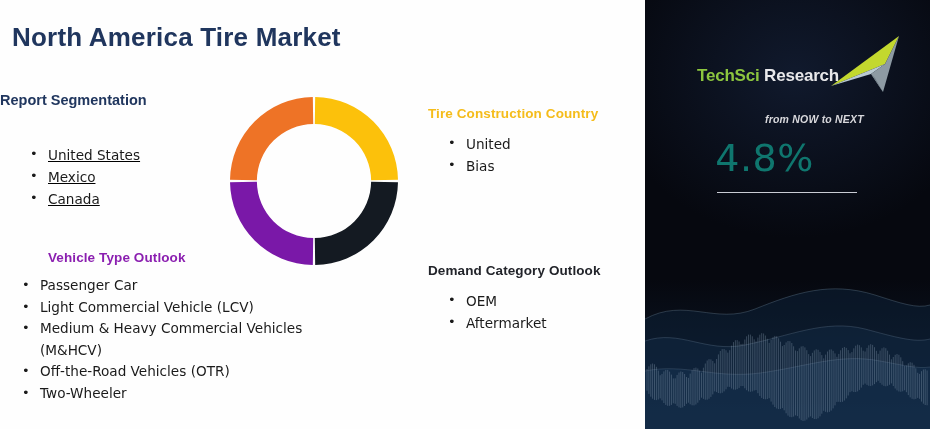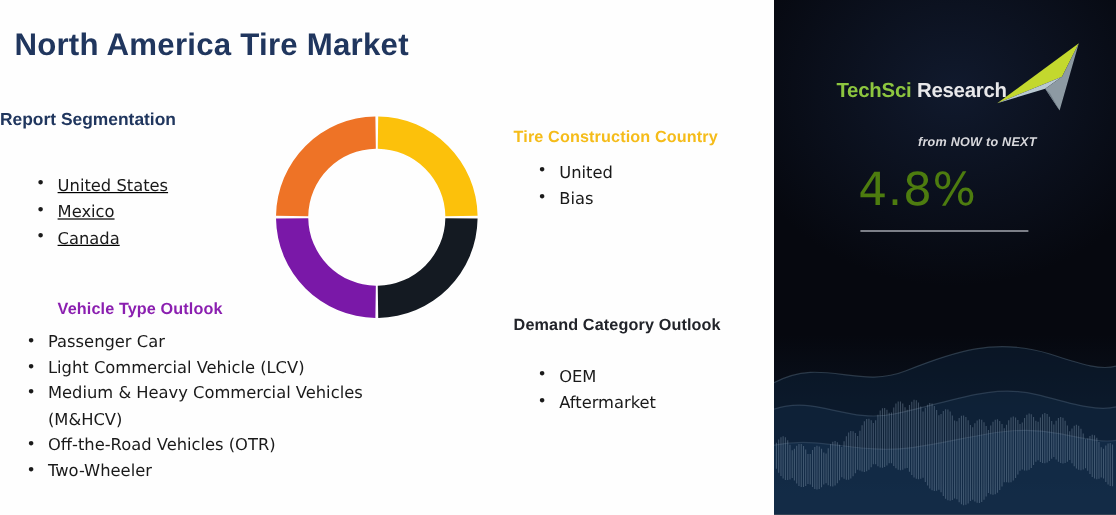--- a/index.html
+++ b/index.html
@@ -43,21 +43,21 @@
   ul.bullets li::before{
     content:"\2022";position:absolute;left:8px;top:-1px;
     font-size:13px;color:#1a1a1a;
   }
   ul.bullets li.cont::before{content:"";}
 
   #country-list{left:22px;top:144px;text-decoration:underline;}
   #vehicle-list{left:14px;top:275px;}
   #vehicle-list li{line-height:21.5px;}
   #tire-list{left:440px;top:133px;}
-  #demand-list{left:440px;top:290px;margin-top:13px;}
+  #demand-list{left:440px;top:290px;}
 
   
   #donut-wrap{position:absolute;left:228px;top:95px;width:172px;height:172px;}
   #donut-wrap svg{display:block;}
 
   
   #right-panel{
     position:absolute;left:645px;top:0;width:285px;height:429px;
     background:#06080f;overflow:hidden;
   }
@@ -81,21 +81,21 @@
   #logo-tag{
     position:absolute;left:120px;top:58px;
     font-size:10.5px;font-style:italic;font-weight:700;color:#d8d8dc;
     letter-spacing:.2px;white-space:nowrap;margin-top:27px;
   }
   #logo-plane{position:absolute;left:182px;top:6px;}
 
   
   #cagr-value{
     position:absolute;left:0;top:136px;width:239px;text-align:center;
-    font-size:38px;font-weight:400;color:#4d7c0f;letter-spacing:.5px;
+    font-size:38px;font-weight:400;color:#0f766e;letter-spacing:.5px;
     font-family:"DejaVu Sans","Liberation Sans",sans-serif;
   }
   #cagr-rule{
     position:absolute;left:72px;top:192px;width:140px;height:1px;
     background:#c9ccd4;
   }
   #cagr-caption{
     position:absolute;left:24px;top:204px;width:238px;text-align:center;
     font-size:12.2px;font-weight:700;color:#ffffff;line-height:27px;
   }

